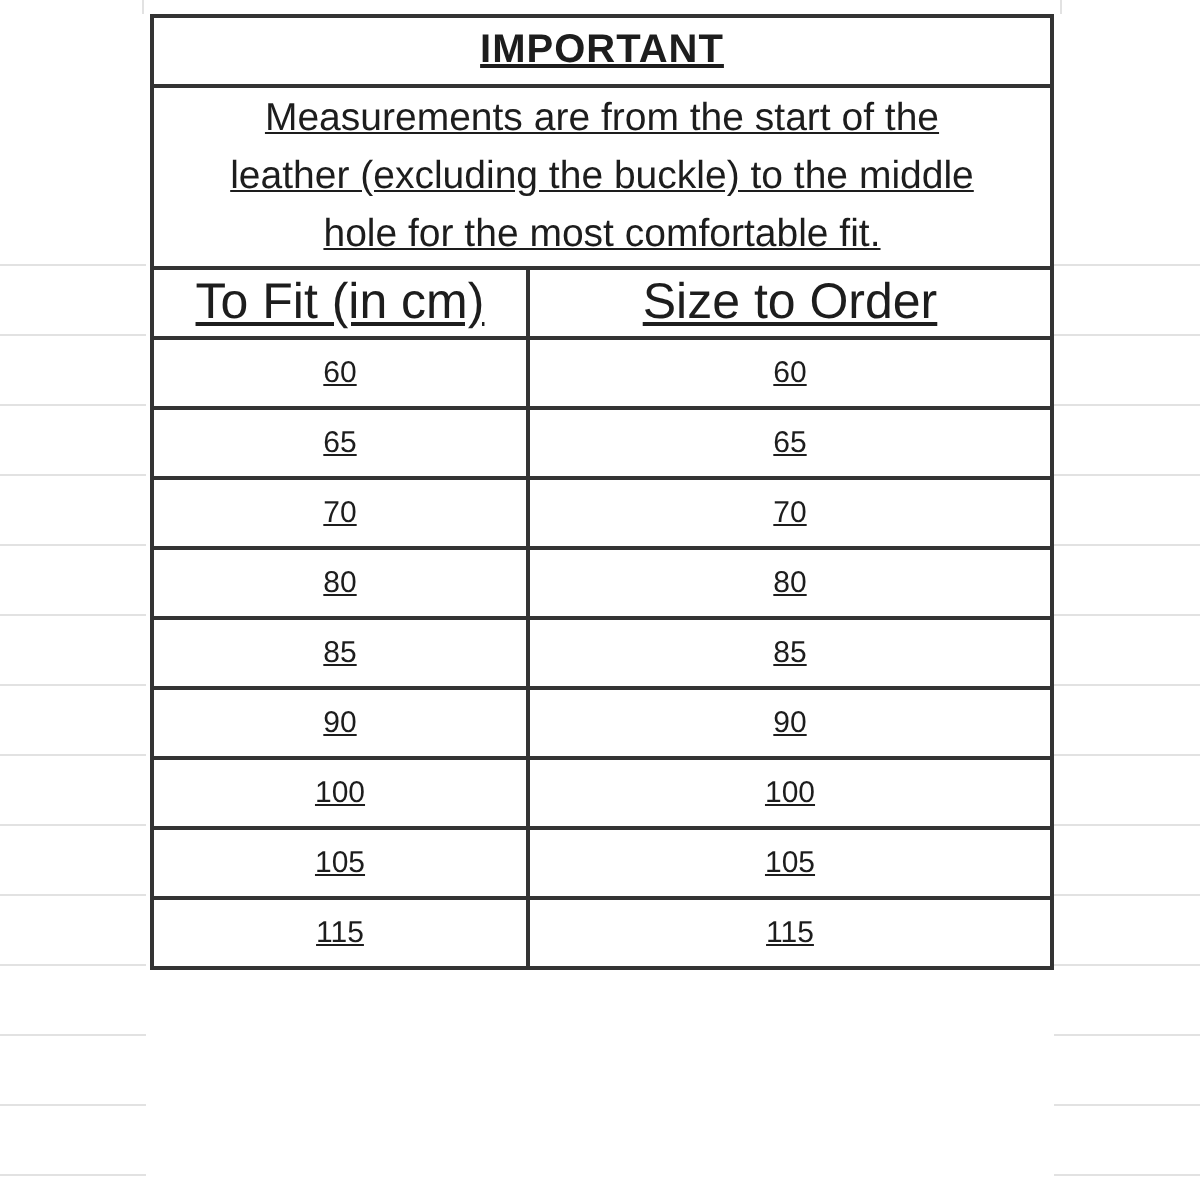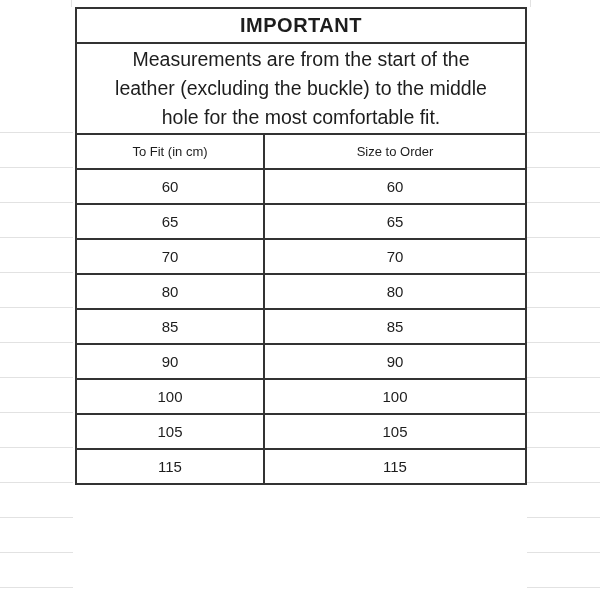--- a/index.html
+++ b/index.html
@@ -25,36 +25,37 @@
     border-collapse:collapse;
     table-layout:fixed;
     background:var(--background);
   }
   table.size-chart td{
     border:2px solid var(--border);
     text-align:center;
     vertical-align:middle;
     padding:0 4px;
     color:var(--text);
+    text-decoration:underline;
   }
   td.title-cell{
     height:33px;
     font-size:20px;
     font-weight:bold;
     letter-spacing:0.5px;
   }
   td.note-cell{
     height:89px;
     font-size:19.5px;
     line-height:29px;
     border-radius:18px;
   }
   td.header-cell{
     height:33px;
-    font-size:13px;
+    font-size:25px;
   }
   td.data-cell{
     height:33px;
     font-size:15px;
   }
 </style>
 </head>
 <body>
 
 <div class="page">

